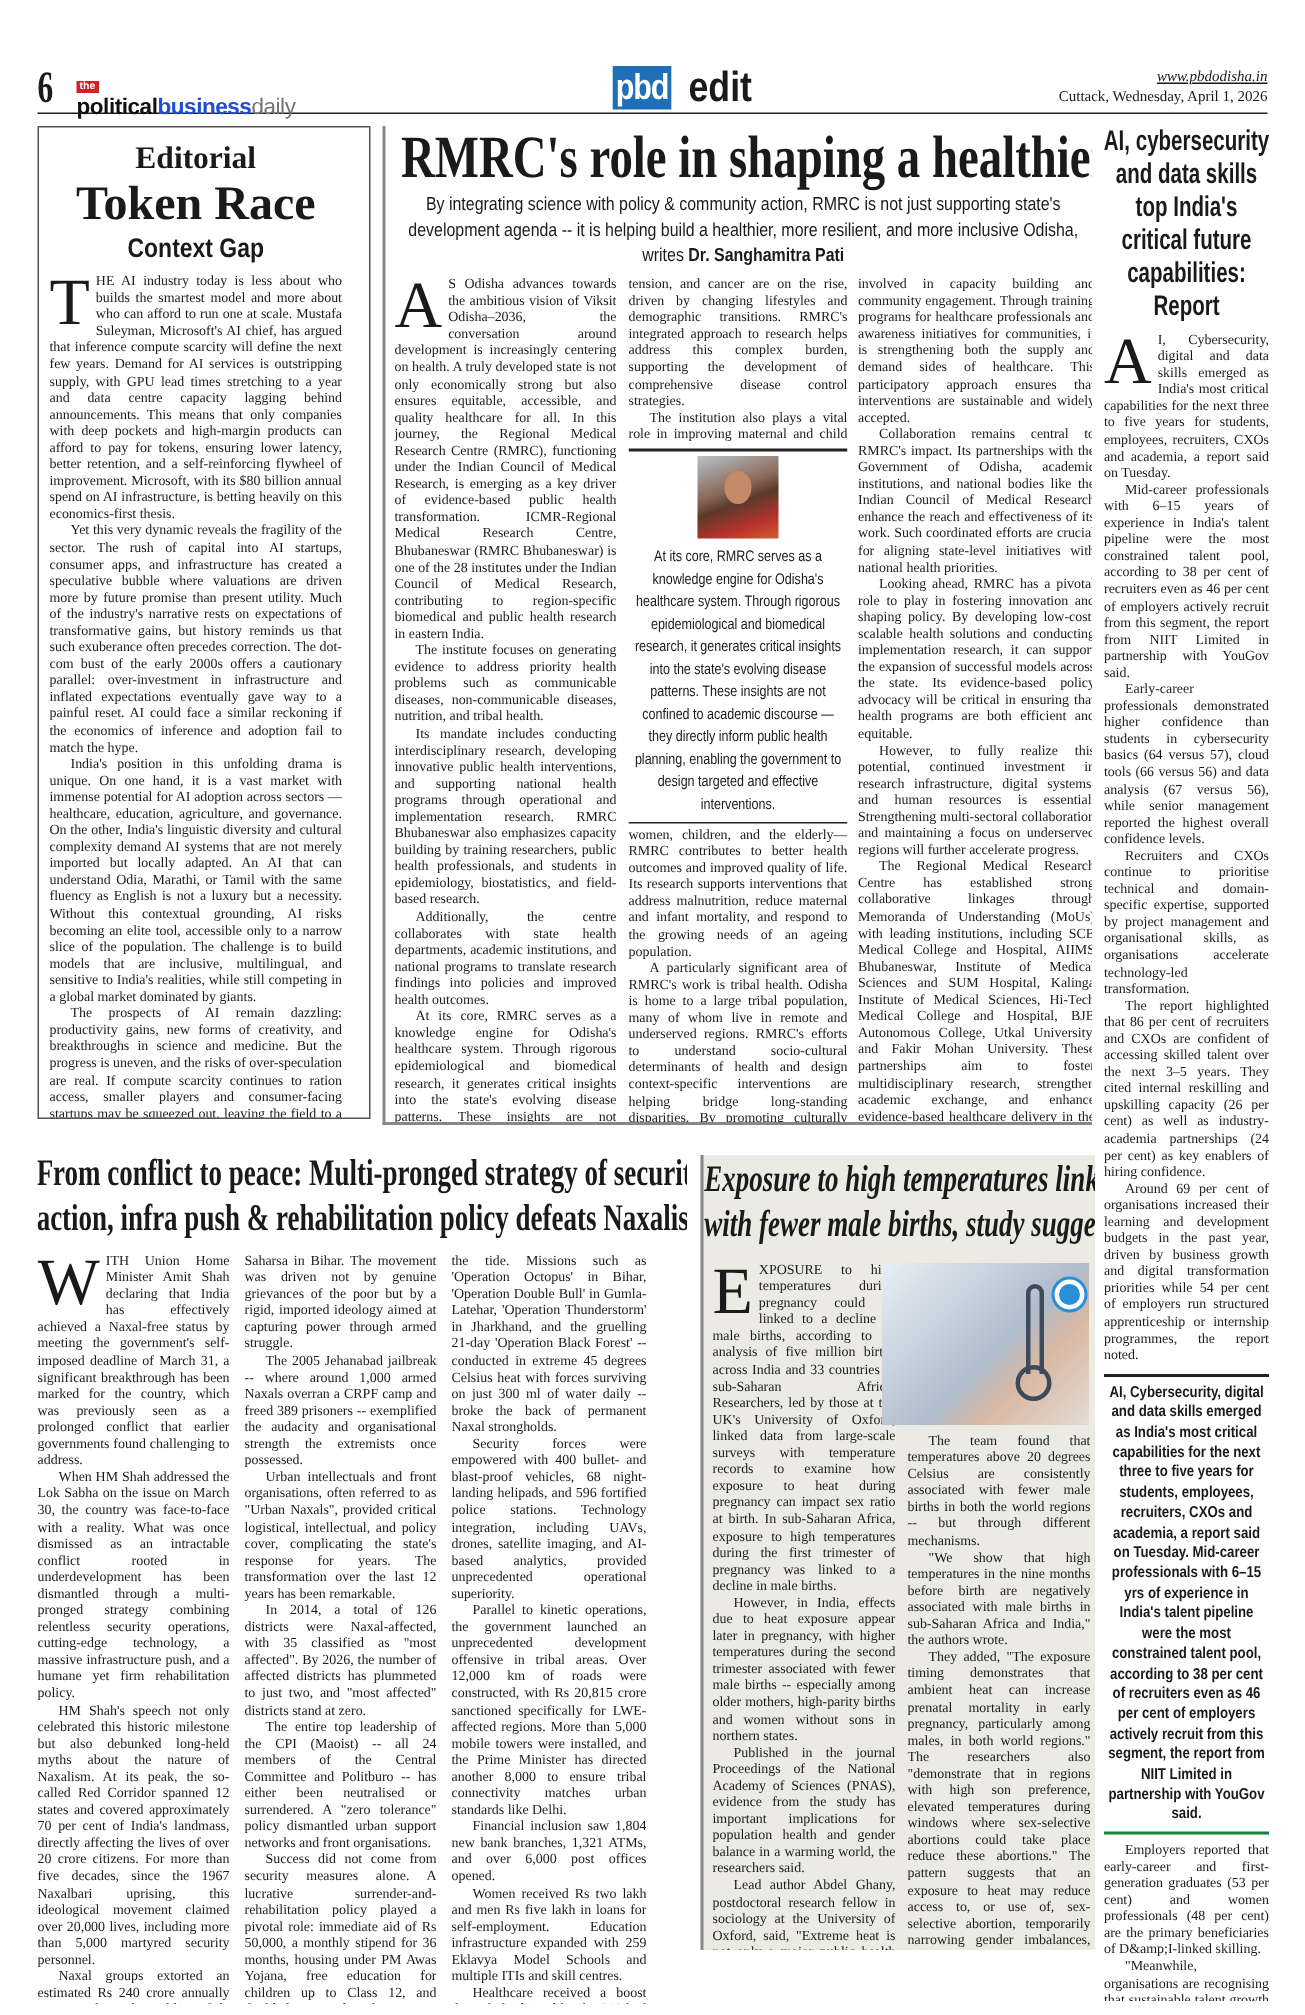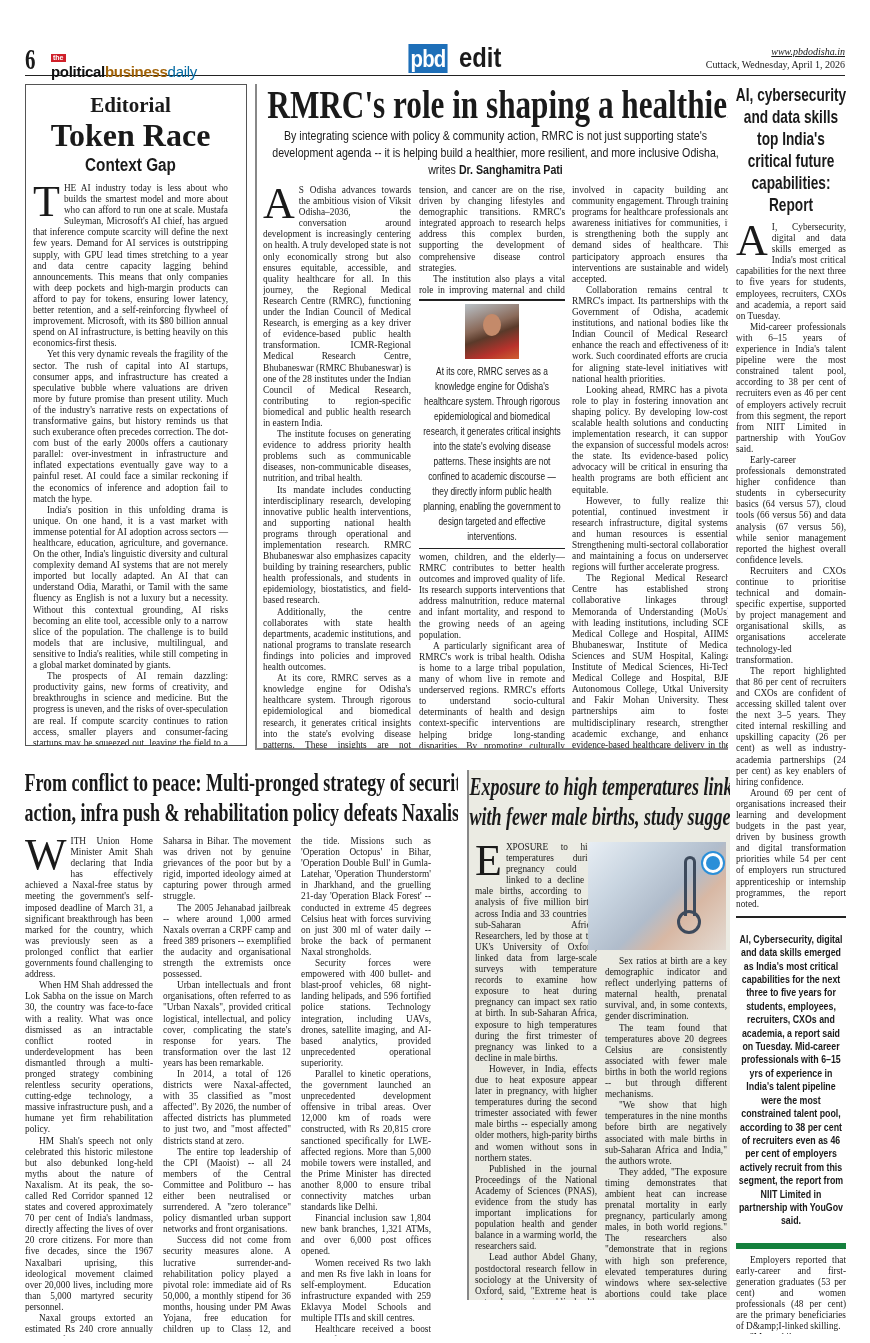--- a/index.html
+++ b/index.html
@@ -5,22 +5,22 @@
   * { box-sizing: border-box; margin: 0; padding: 0; }
   html, body { width: 870px; height: 1343px; background: #fff; overflow: hidden; }
   body { font-family: "Liberation Serif", serif; color: #1a1a1a; position: relative; }
 
   .masthead { position: absolute; left: 25px; top: 42px; width: 820px; height: 34px; border-bottom: 1.5px solid #222; }
   .page-no { position: absolute; left: 0; top: 2px; font-family: "Liberation Serif", serif; font-size: 30px; font-weight: bold; transform: scaleX(0.7); transform-origin: left; line-height: 30px; }
   .brand { position: absolute; left: 26px; top: 4px; }
   .brand .the { display: inline-block; background: #d0202a; color: #fff; font-family: "Liberation Sans", sans-serif; font-size: 7px; font-weight: bold; padding: 0 2px; line-height: 8px; }
   .brand .name { font-family: "Liberation Sans", sans-serif; font-size: 15px; font-weight: bold; line-height: 16px; letter-spacing: -0.3px; }
   .brand .name .pol { color: #111; }
-  .brand .name .bus { color: #a16207; text-align: right; }
-  .brand .name .daily { color: #0369a1; font-weight: normal; }
+  .brand .name .bus { color: #1d4ed8; text-align: right; }
+  .brand .name .daily { color: #737373; font-weight: normal; }
   .pbd-logo { position: absolute; left: 380px; top: 2px; height: 29px; width: 46px; background: #1e6fb8; color: #fff; font-family: "Liberation Sans", sans-serif; font-size: 24px; font-weight: bold; text-align: center; line-height: 29px; letter-spacing: -1px; transform: scaleX(0.85); }
   .edit-word { position: absolute; left: 434px; top: 1px; font-family: "Liberation Sans", sans-serif; font-size: 28px; font-weight: bold; line-height: 30px; transform: scaleX(0.85); transform-origin: left; }
   .site { position: absolute; right: 0; top: 4px; font-size: 10px; font-style: italic; text-align: right; text-decoration: underline; }
   .dateline { position: absolute; right: 0; top: 17px; font-size: 10px; text-align: center; }
 
   .col-text { font-size: 9.3px; line-height: 11.1px; text-align: justify; hyphens: auto; }
   .col-text p { text-indent: 14px; }
   .col-text p.first { text-indent: 0; }
   .dropcap { float: left; font-size: 44px; line-height: 34px; margin: 2px 4px 0 0; font-family: "Liberation Serif", serif; }
 
@@ -41,21 +41,21 @@
   .rmrc-c3 { position: absolute; left: 309px; top: 0; width: 158px; height: 578px; overflow: hidden; }
   .rmrc-c2a { height: 110px; overflow: hidden; }
   .pull-rule { border-top: 2px solid #222; margin: 4px 0 3px; }
   .photo { width: 54px; height: 55px; margin: 0 auto 5px; background: linear-gradient(160deg, #b9c2c8 0%, #8a6a5a 40%, #5a3a2a 55%, #b8322c 80%, #d06030 100%); position: relative; }
   .photo::after { content: ""; position: absolute; left: 18px; top: 10px; width: 18px; height: 22px; border-radius: 50%; background: #c48a6a; }
   .pull-quote { font-family: "Liberation Sans", sans-serif; font-size: 10.2px; line-height: 15px; text-align: center; transform: scaleX(0.82); margin: 0 -14px; }
 
   
   .ai { position: absolute; left: 736px; top: 84px; width: 110px; height: 1250px; overflow: hidden; }
   .ai-head { font-family: "Liberation Sans", sans-serif; font-size: 19px; line-height: 22px; text-align: center; font-weight: bold; transform: scaleX(0.72); margin: 0 -22px 6px; }
-  .ai-box { border-top: 2px solid #222; border-bottom: 6px solid #15803d; padding: 15px 0; margin: 6px 0; }
+  .ai-box { border-top: 2px solid #222; border-bottom: 2px solid #15803d; padding: 4px 0; margin: 6px 0; }
   .ai-box-text { font-family: "Liberation Sans", sans-serif; font-size: 10.5px; line-height: 13.4px; font-weight: bold; text-align: center; transform: scaleX(0.84); margin: 0 -10px; }
 
   
   .naxal { position: absolute; left: 25px; top: 768px; width: 433px; height: 568px; overflow: hidden; }
   .naxal-headline { font-size: 25px; line-height: 30px; text-align: center; transform: scaleX(0.72); margin: 0 -85px; white-space: nowrap; }
   .naxal-cols { position: relative; margin-top: 8px; height: 500px; }
   .nx-c { position: absolute; top: 0; width: 128px; height: 500px; overflow: hidden; }
 
   
   .heat { position: absolute; left: 467px; top: 770px; width: 263px; height: 530px; background: #ebebe3; border-left: 2px solid #888; overflow: hidden; }
@@ -203,20 +203,19 @@
       <p>Published in the journal Proceedings of the National Academy of Sciences (PNAS), evidence from the study has important implications for population health and gender balance in a warming world, the researchers said.</p>
       <p>Lead author Abdel Ghany, postdoctoral research fellow in sociology at the University of Oxford, said, "Extreme heat is not only a major public health threat. We show that temperature fundamentally shapes human reproduction by influencing who is born and who is not born.</p>
 
     </div>
     <div class="heat-img">
       <div class="thermo"></div>
       <div class="thermo-bulb"></div>
       <div class="sun"></div>
     </div>
     <div class="heat-c2 col-text">
-      <p>Sex ratios at birth are a key demographic indicator and reflect underlying patterns of maternal health, prenatal survival, and, in some contexts, gender discrimination.</p>
       <p>The team found that temperatures above 20 degrees Celsius are consistently associated with fewer male births in both the world regions -- but through different mechanisms.</p>
       <p>"We show that high temperatures in the nine months before birth are negatively associated with male births in sub-Saharan Africa and India," the authors wrote.</p>
       <p>They added, "The exposure timing demonstrates that ambient heat can increase prenatal mortality in early pregnancy, particularly among males, in both world regions." The researchers also "demonstrate that in regions with high son preference, elevated temperatures during windows where sex-selective abortions could take place reduce these abortions." The pattern suggests that an exposure to heat may reduce access to, or use of, sex-selective abortion, temporarily narrowing gender imbalances, the team said.</p>
 
     </div>
   </div>
 </article>
 
 </body></html>

